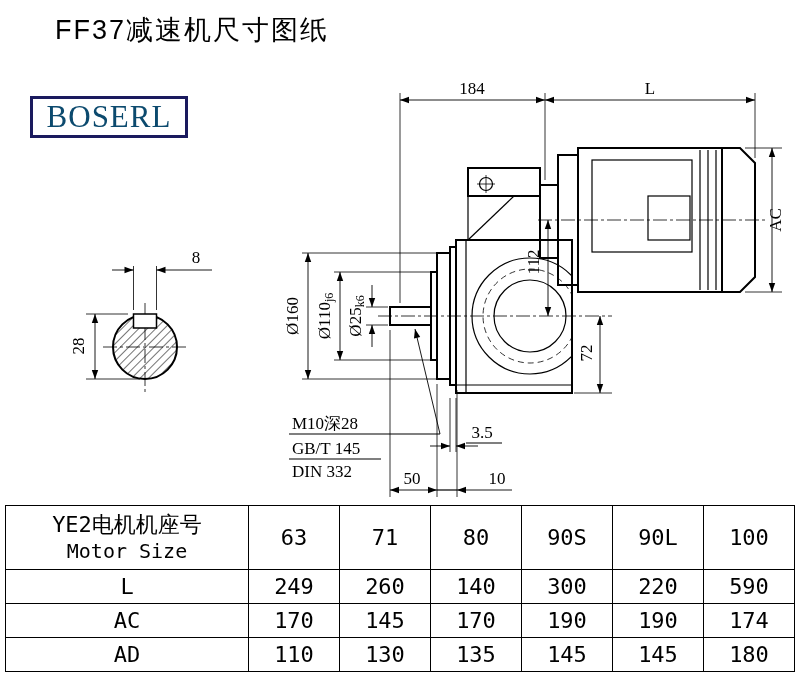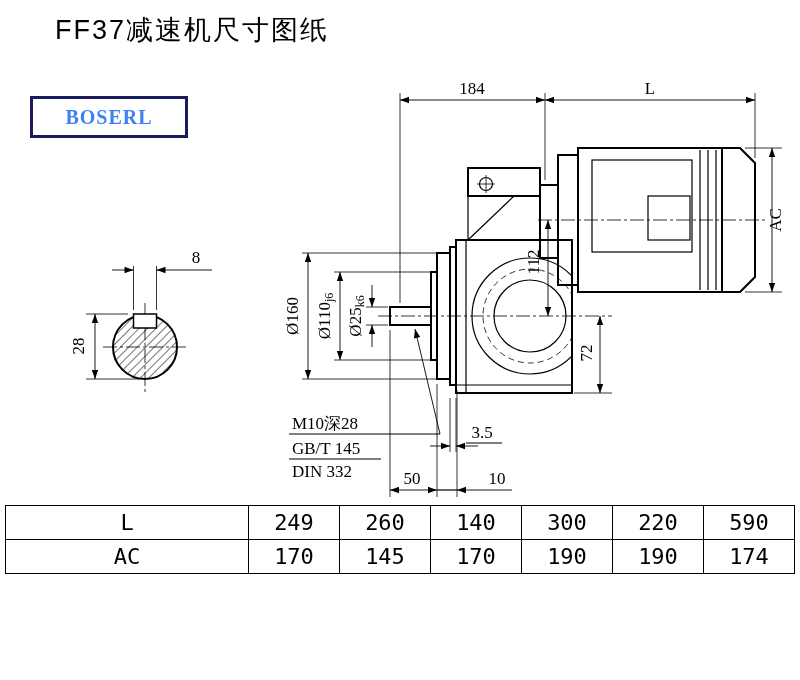--- a/index.html
+++ b/index.html
@@ -1,21 +1,21 @@
 <!DOCTYPE html>
 <html><head>
 <meta charset="utf-8">
 <style>
   *{margin:0;padding:0;box-sizing:border-box}
   html,body{width:800px;height:680px;background:#fff;position:relative;overflow:hidden;
     font-family:"Liberation Sans",sans-serif;color:#000}
   .title{position:absolute;left:55px;top:12px;font-size:27px;font-weight:400;letter-spacing:2px}
   .logo{position:absolute;left:30px;top:96px;width:158px;height:42px;border:3px solid #1a1a5e;
     background:#fff;display:flex;align-items:center;justify-content:center}
-  .logo span{font-family:"Liberation Serif",serif;font-weight:700;font-size:20px;color:#3b82f6;letter-spacing:1px}
+  .logo span{font-family:"Liberation Serif",serif;font-weight:400;font-size:31px;color:#0c4a6e;letter-spacing:1px}
   svg.drawing{position:absolute;left:0;top:0}
   .s2{fill:none;stroke:#000;stroke-width:2}
   .s2w{fill:#fff;stroke:#000;stroke-width:2}
   .s1{fill:none;stroke:#000;stroke-width:1.2}
   .thin{fill:none;stroke:#000;stroke-width:0.8}
   .cl{fill:none;stroke:#000;stroke-width:0.8;stroke-dasharray:14 3 3 3}
   .dim{fill:none;stroke:#000;stroke-width:0.9}
   .dashc{fill:none;stroke:#000;stroke-width:0.8;stroke-dasharray:6 4}
   .dt{font-family:"Liberation Serif",serif;font-size:17px;fill:#000}
   .sub{font-size:12px}
@@ -184,33 +184,54 @@
     <colgroup>
       <col style="width:243px">
       <col style="width:91px">
         <col style="width:91px">
         <col style="width:91px">
       <col style="width:91px">
         <col style="width:91px">
         <col style="width:91px">
     </colgroup>
     <tbody>
+        <tr class="hdr">
+      <th>
+        <div class="cn">YE2电机机座号</div>
+        <div class="en">Motor Size</div>
+      </th>
+      <td>63</td>
+      <td>71</td>
+      <td>80</td>
+      <td>90S</td>
+      <td>90L</td>
+      <td>100</td>
+    </tr>
     <tr class="data">
       <td>L</td>
       <td>249</td>
       <td>260</td>
       <td>140</td>
       <td>300</td>
       <td>220</td>
       <td>590</td>
     </tr>
     <tr class="data">
       <td>AC</td>
       <td>170</td>
       <td>145</td>
       <td>170</td>
       <td>190</td>
       <td>190</td>
       <td>174</td>
     </tr>
+    <tr class="data">
+      <td>AD</td>
+      <td>110</td>
+      <td>130</td>
+      <td>135</td>
+      <td>145</td>
+      <td>145</td>
+      <td>180</td>
+    </tr>
   </tbody>
     </table>
 </div>
 
 </body></html>

